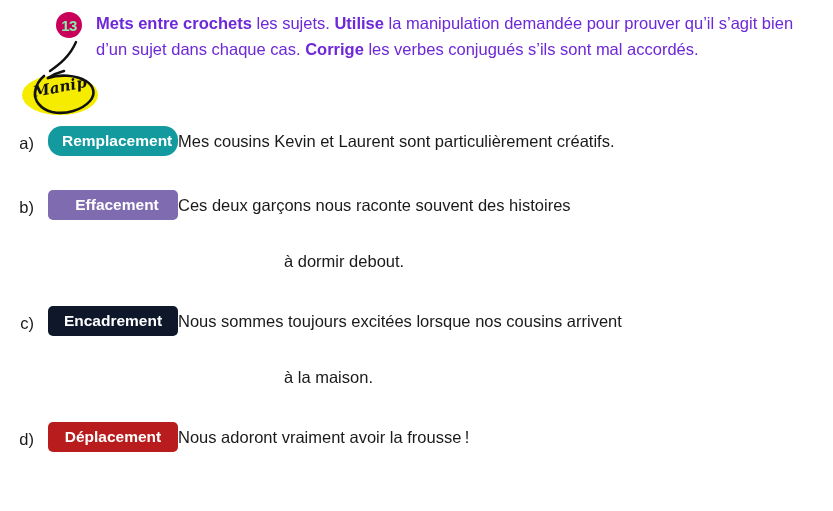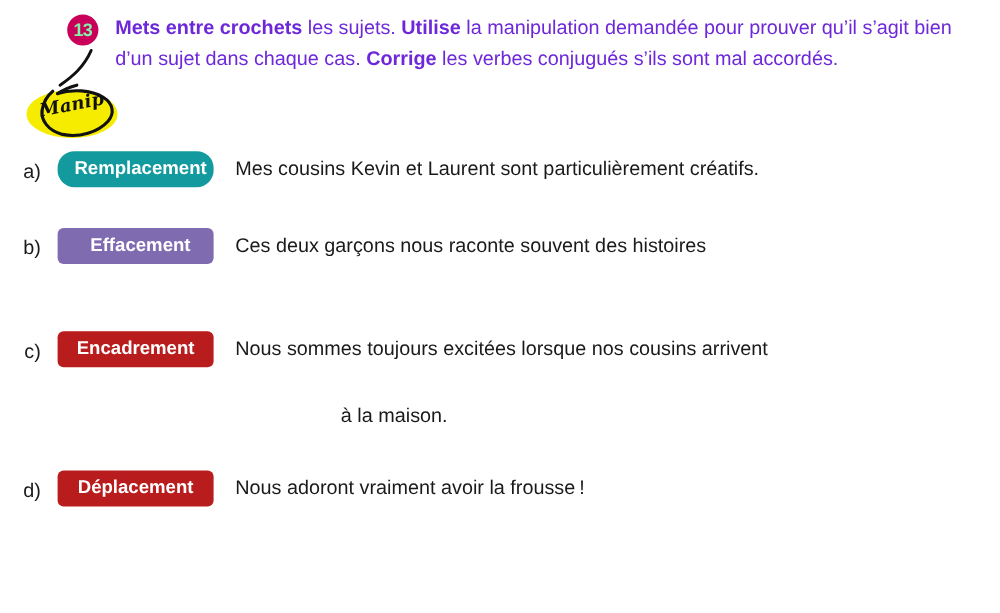--- a/index.html
+++ b/index.html
@@ -109,21 +109,20 @@
     padding: 0 14px;
     min-width: 120px;
     box-sizing: border-box;
     margin-left: 8px;
   }
   .sentence {
     flex: 1 1 auto;
     font-size: 16.5px;
     line-height: 30px;
     color: #1a1a1a;
-    padding-left: 18px;
   }
   .cont {
     font-size: 16.5px;
     line-height: 30px;
     color: #1a1a1a;
     padding-left: 284px;
   }
   .sp-22 { height: 22px; }
   .sp-30 { height: 30px; }
 </style>
@@ -152,24 +151,25 @@
       <div class="tag" style="background: rgb(18, 154, 158); width: 130px; border-radius: 14px;">Remplacement</div>
       <div class="sentence">Mes cousins Kevin et Laurent sont particulièrement créatifs.</div>
     </div>
     <div class="sp-30"></div>
     <div class="item">
       <div class="item-letter">b)</div>
       <div class="tag" style="background: rgb(127, 107, 176); width: 130px; padding-left: 22px;">Effacement</div>
       <div class="sentence">Ces deux garçons nous raconte souvent des histoires</div>
     </div>
     <div class="sp-22"></div>
+    <div class="cont">à dormir debout.</div>
     <div class="sp-30"></div>
     <div class="item">
       <div class="item-letter">c)</div>
-      <div class="tag" style="background: #b91c1c; width: 130px;">Encadrement</div>
+      <div class="tag" style="background: #0f172a; width: 130px;">Encadrement</div>
       <div class="sentence">Nous sommes toujours excitées lorsque nos cousins arrivent</div>
     </div>
     <div class="sp-22"></div>
     <div class="cont">à la maison.</div>
     <div class="sp-30"></div>
     <div class="item">
       <div class="item-letter">d)</div>
       <div class="tag" style="background: #b91c1c; width: 130px;">Déplacement</div>
       <div class="sentence">Nous adoront vraiment avoir la frousse !</div>
     </div>

